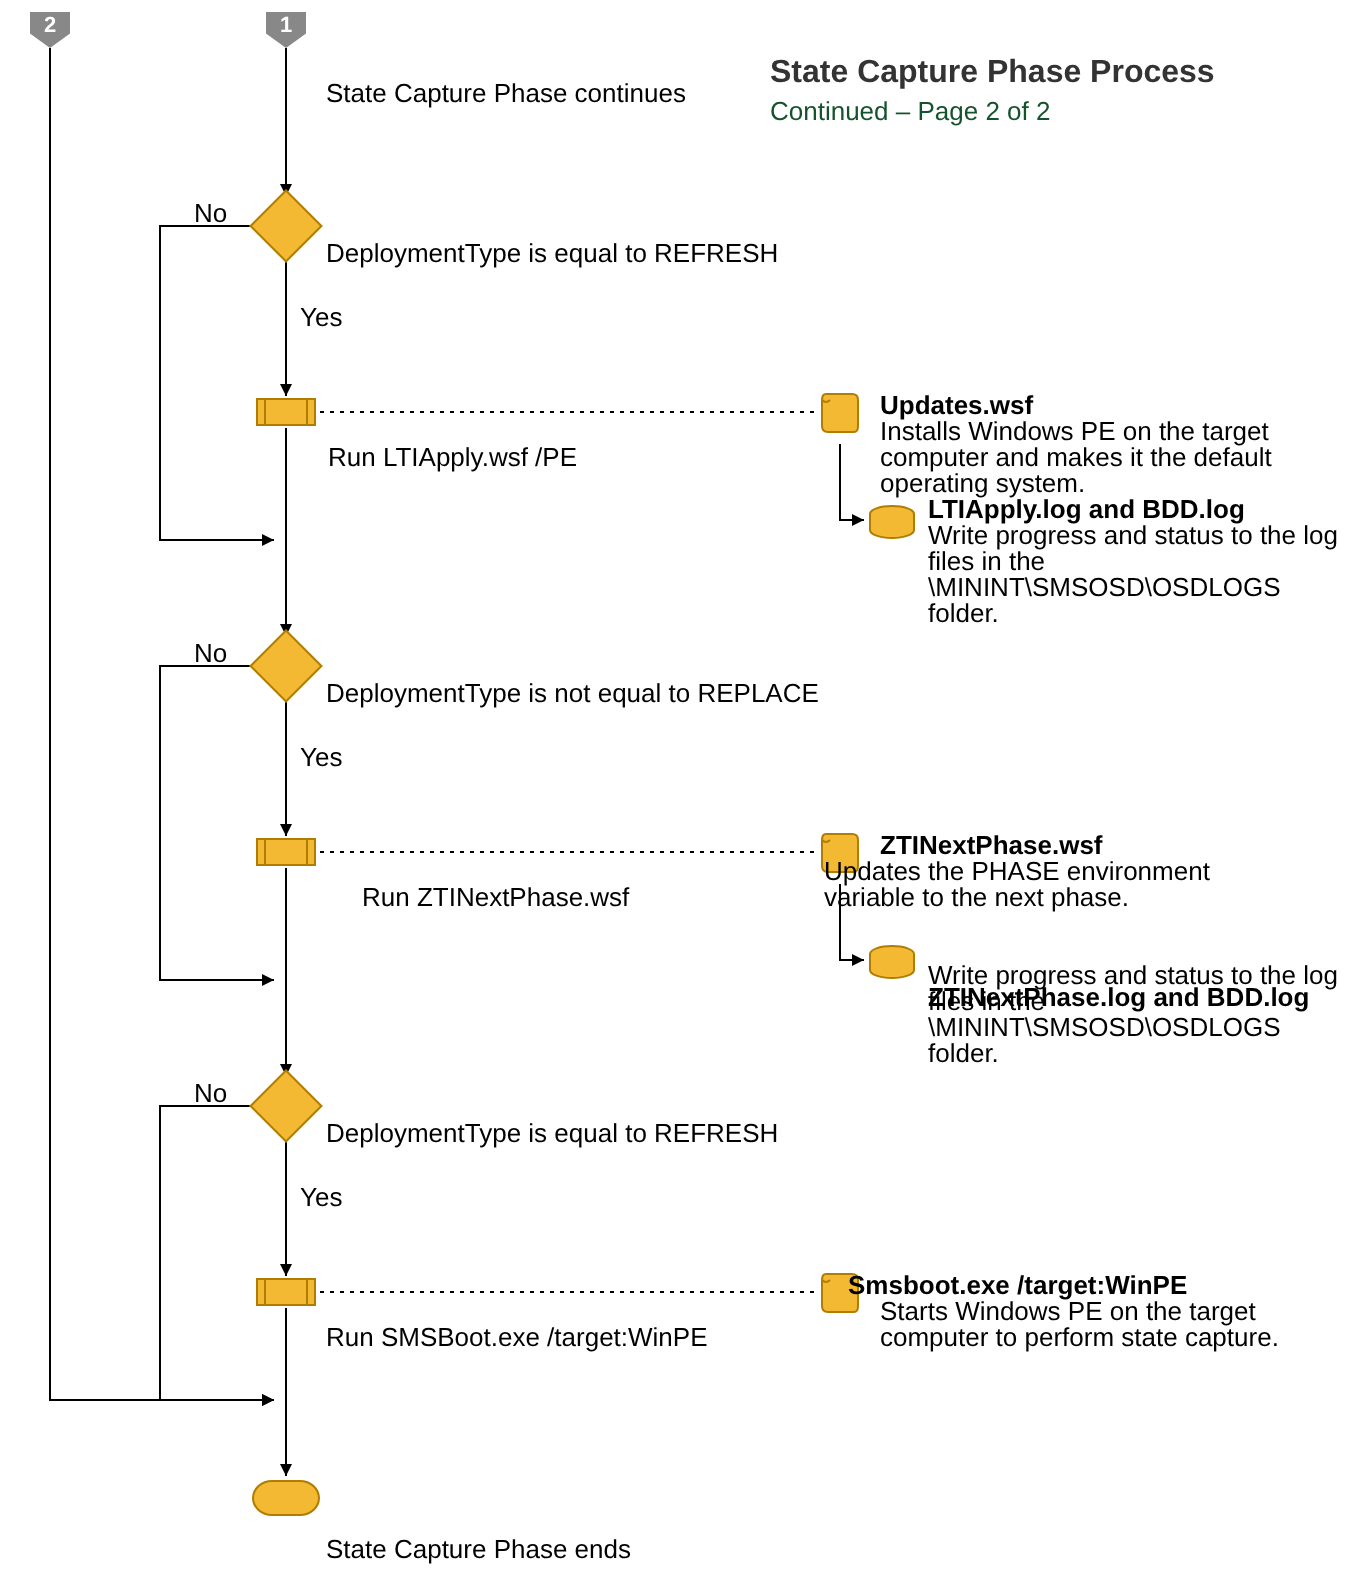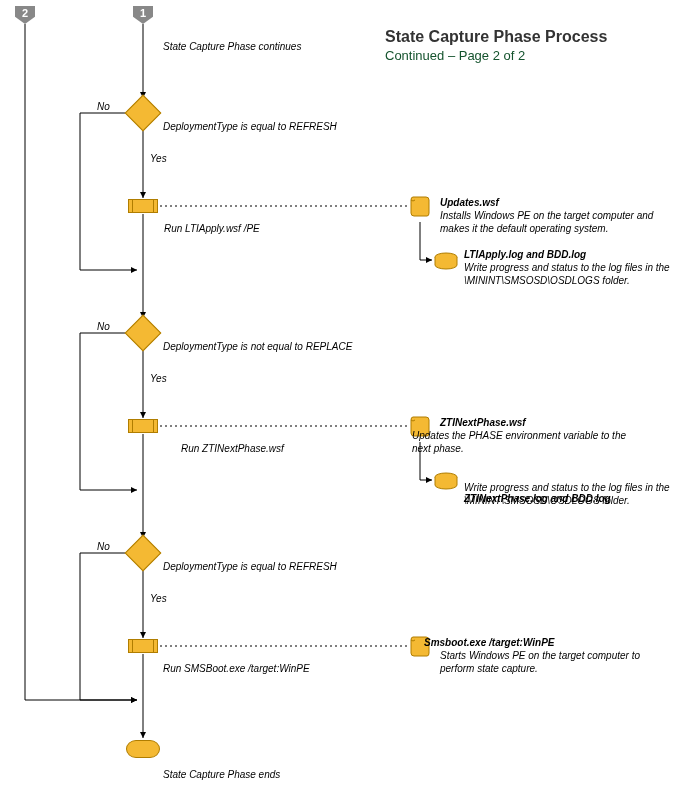--- a/index.html
+++ b/index.html
@@ -66,21 +66,21 @@
 
   .scroll-icon {
     position: absolute;
     width: 20px; height: 22px;
   }
   .db-icon {
     position: absolute;
     width: 24px; height: 16px;
   }
 
-  .lbl { position: absolute; font-size: 10px; line-height: 13px; font-style: italic; }
+  .lbl { position: absolute; font-size: 13px; line-height: 13px; }
   .bold { font-weight: bold; }
 
   svg.lines { position: absolute; left:0; top:0; }
 </style>
 </head>
 <body>
 
 <svg class="lines" width="678" height="798">
   <defs>
     <marker id="arrow" markerWidth="8" markerHeight="8" refX="6" refY="3" orient="auto">

